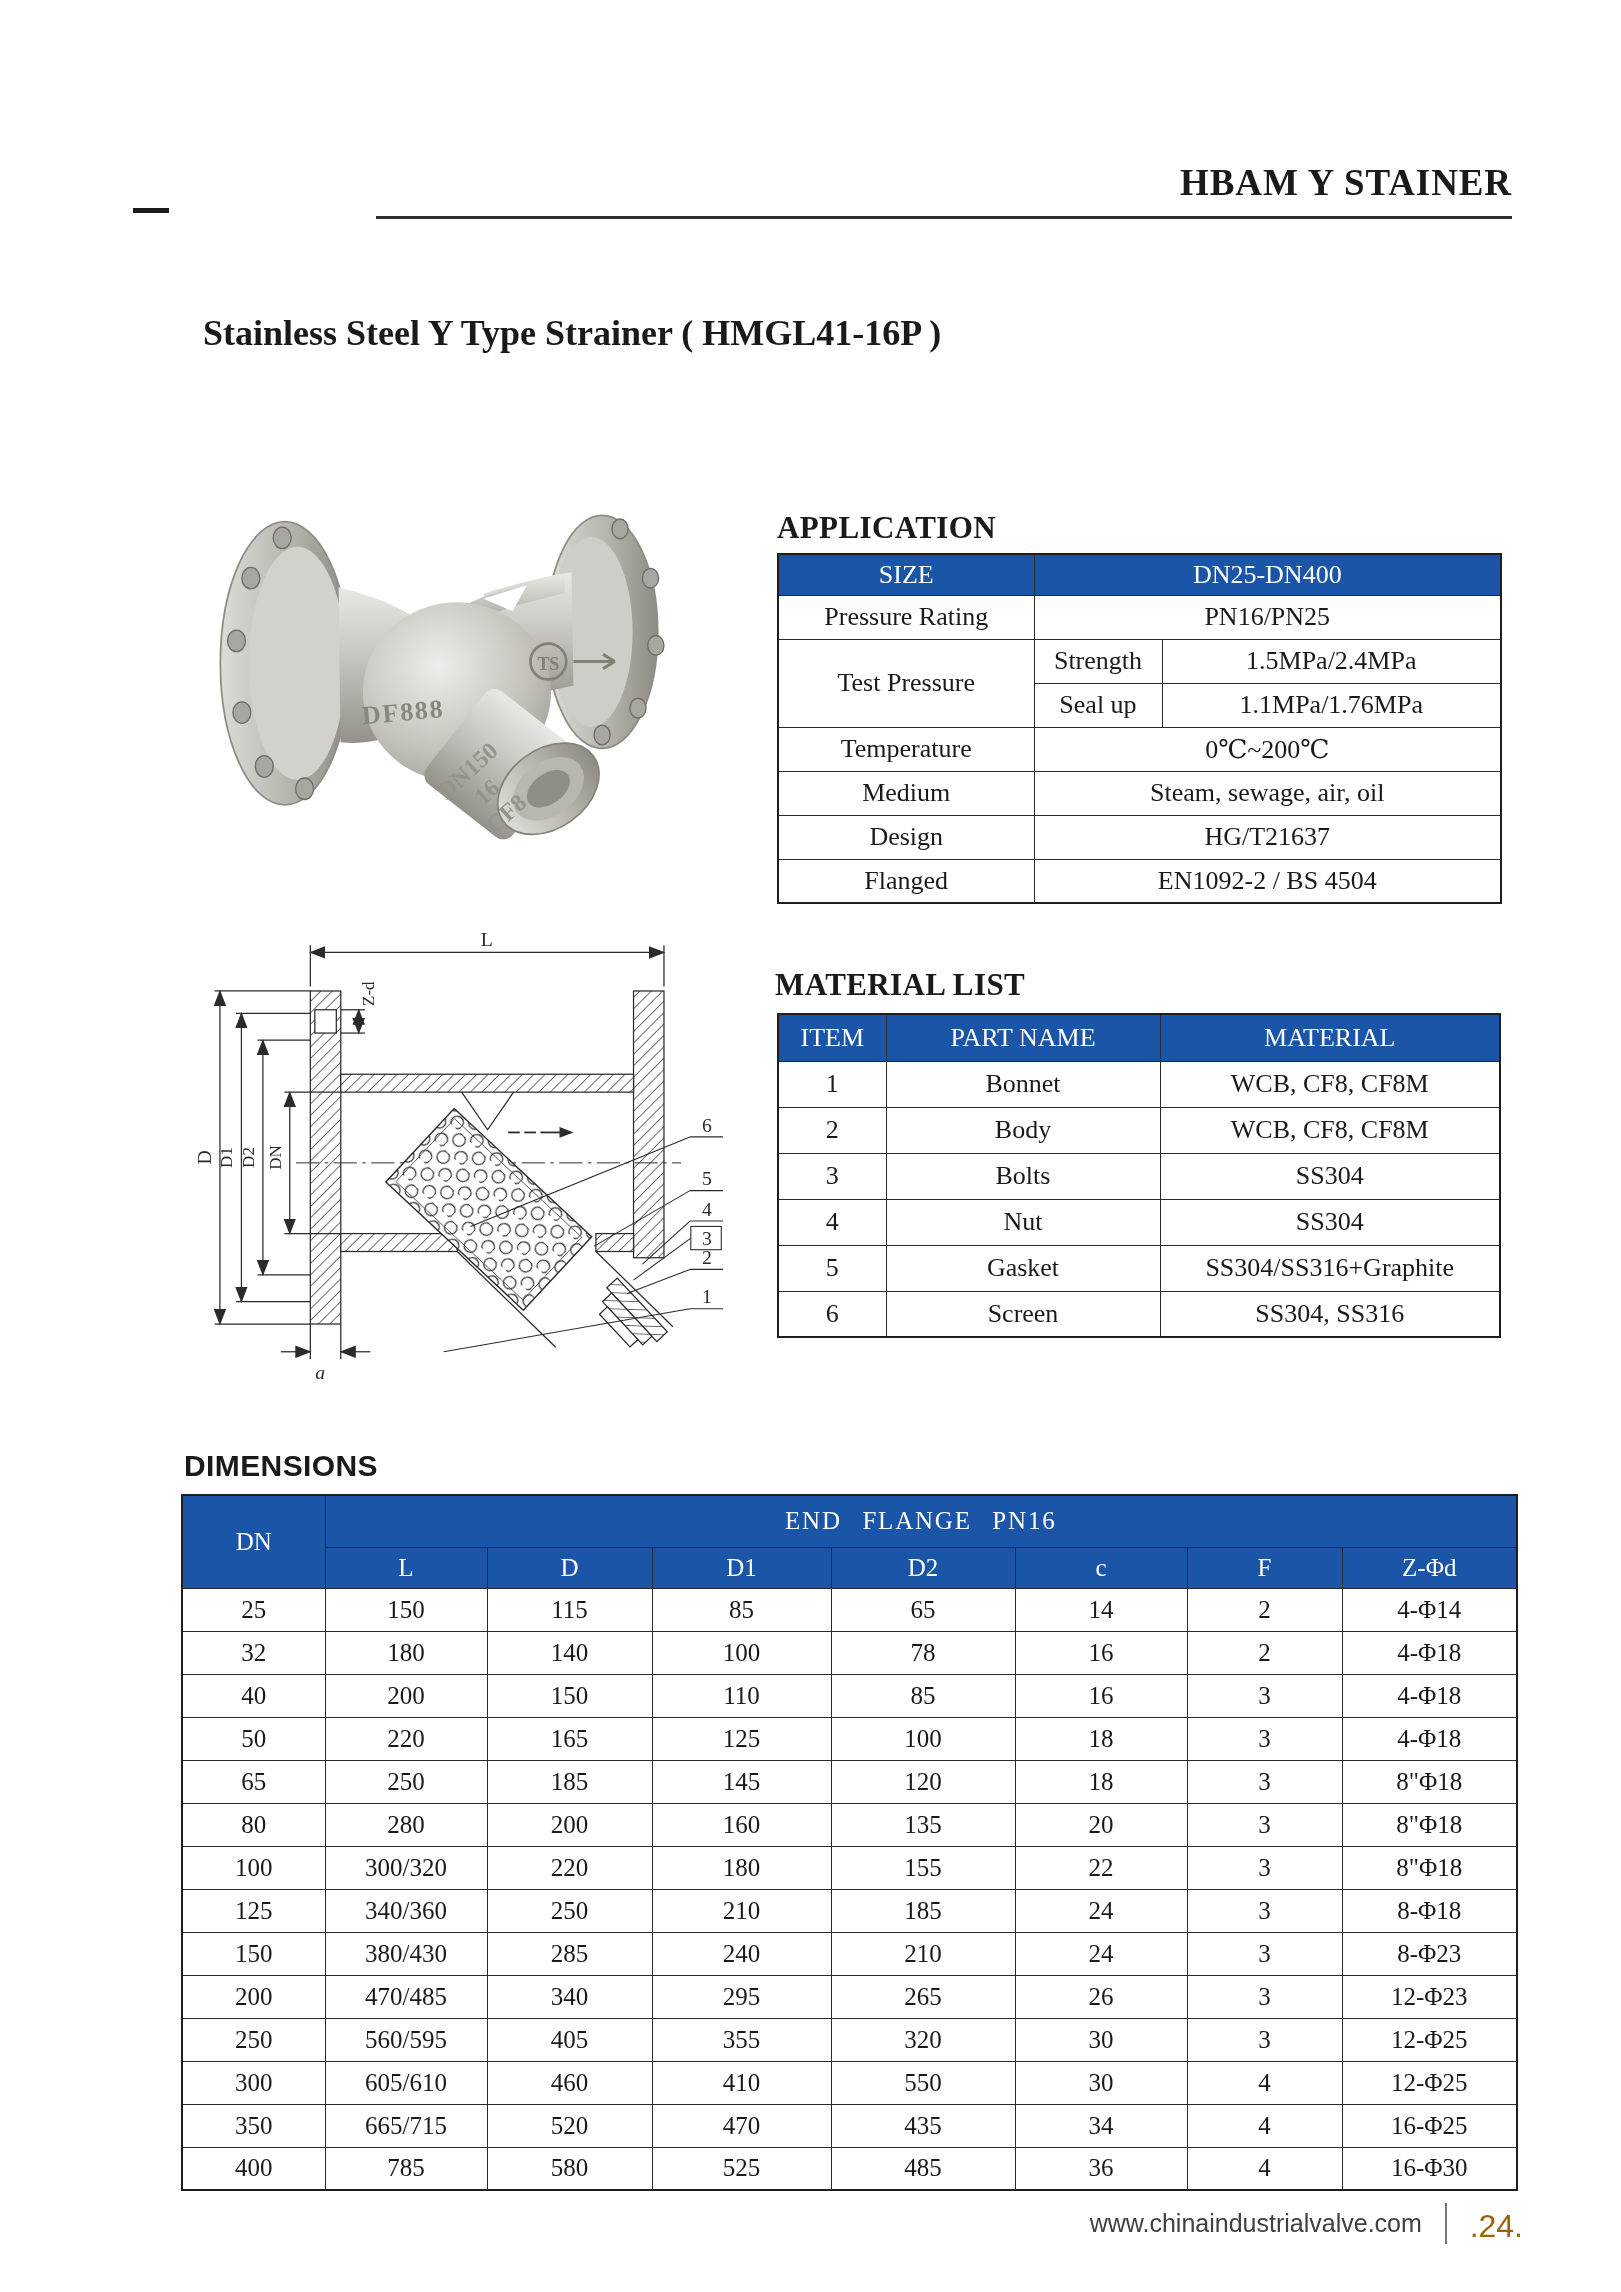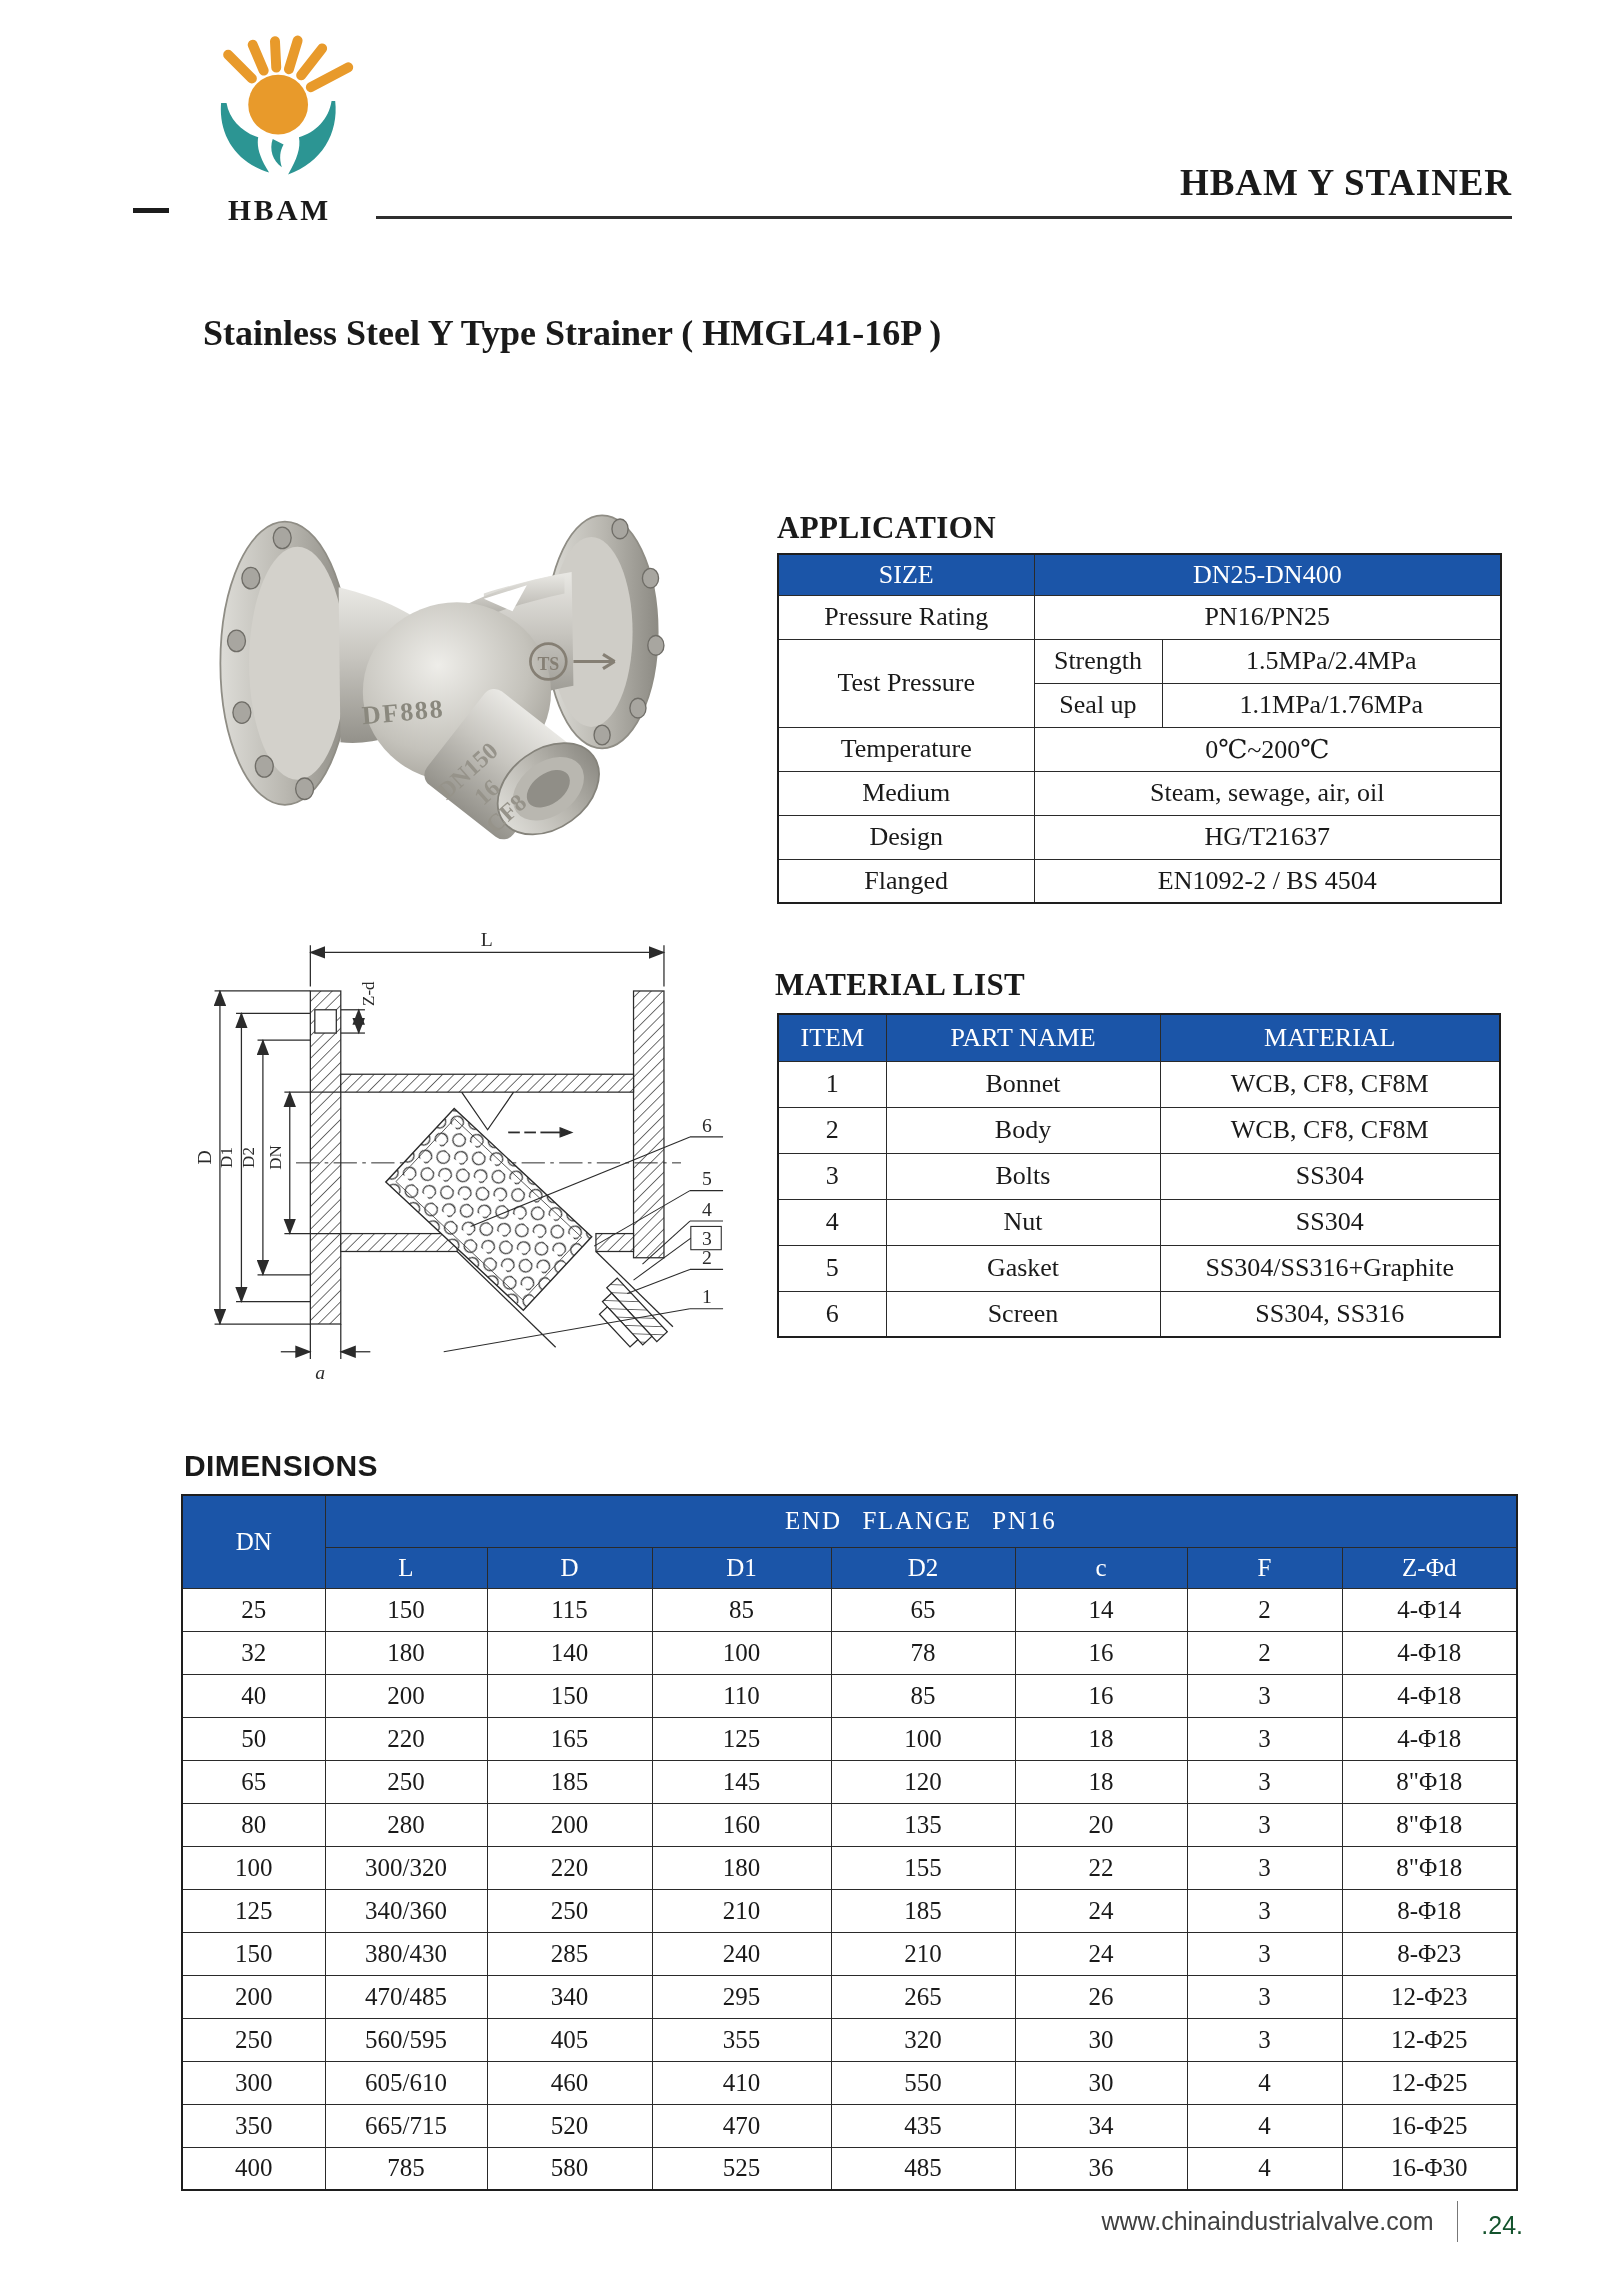--- a/index.html
+++ b/index.html
@@ -33,48 +33,29 @@
   .dim-table tr.hdr1{height:52px;}
   .dim-table tr.hdr2{height:41px;}
   .dim-table th,.dim-table td{font-size:25px;}
   .group-hdr{letter-spacing:1.8px;word-spacing:12.5px;}
 
   
   .footer{right:99px;top:2201px;display:flex;align-items:center;gap:23px;
           font-family:"Liberation Sans","DejaVu Sans",sans-serif;color:#404040;}
   .footer .site{font-size:25px;}
   .footer .vbar{width:1.8px;height:41px;background:#777;}
-  .footer .pnum{font-size:25px;color:#14532d;padding-top:7.2px;}
+  .footer .pnum{font-size:32px;color:#a16207;padding-top:7.2px;}
 
   svg text{font-family:"Liberation Serif","DejaVu Serif",serif;}
 </style>
 </head>
 <body>
 
 <div class="page">
 
-  <div class="abs logo-wrap">
-    <svg width="161" height="163" viewBox="0 0 175 180">
-      <g stroke="#E89A2B" stroke-width="11" stroke-linecap="round">
-        <line x1="57" y1="59" x2="30.8" y2="32.8"></line>
-        <line x1="70" y1="50.3" x2="57.9" y2="21.8"></line>
-        <line x1="83.9" y1="47" x2="82.5" y2="18"></line>
-        <line x1="97.9" y1="48.8" x2="107.5" y2="17.2"></line>
-        <line x1="111.4" y1="55.6" x2="134.6" y2="25.9"></line>
-        <line x1="122.1" y1="68.7" x2="163.4" y2="46.7"></line>
-      </g>
-      <circle cx="86" cy="88" r="33" fill="#E89A2B"></circle>
-      <g fill="#2C9593">
-        <path d="M23,86 C20,122 40,152 76,163 C66,147 62,135 64,124 C46,118 32,104 29,86 Z"></path>
-        <path d="M149,84 C153,120 134,152 97,165 C107,148 111,136 109,124 C127,119 142,104 145,84 Z"></path>
-        <path d="M80,126 C76,138 80,150 90,157 C87,147 88,139 92,132 Z"></path>
-      </g>
-    </svg>
-    <div class="logo-text">HBAM</div>
-  </div>
   <div class="abs header-dash"></div>
   <div class="abs header-title">HBAM Y STAINER</div>
   <div class="abs header-rule"></div>
 
   <div class="abs product-title">Stainless Steel Y Type Strainer ( HMGL41-16P )</div>
 
   <div class="abs" style="left:215px;top:493px;">
     <svg width="457" height="363" viewBox="0 0 510 405">
       <defs>
         <linearGradient id="gmet" x1="0" y1="0" x2="0" y2="1">

